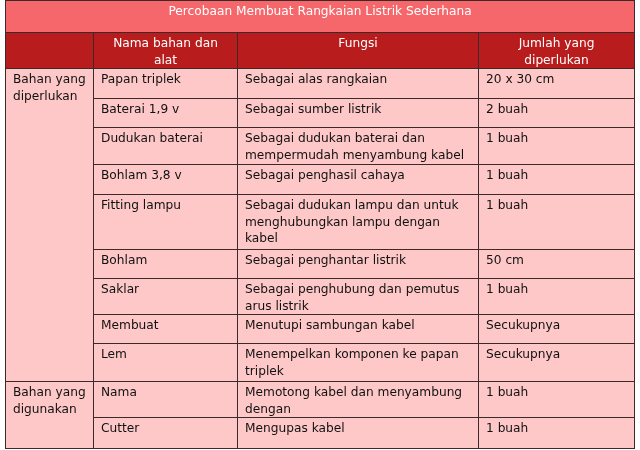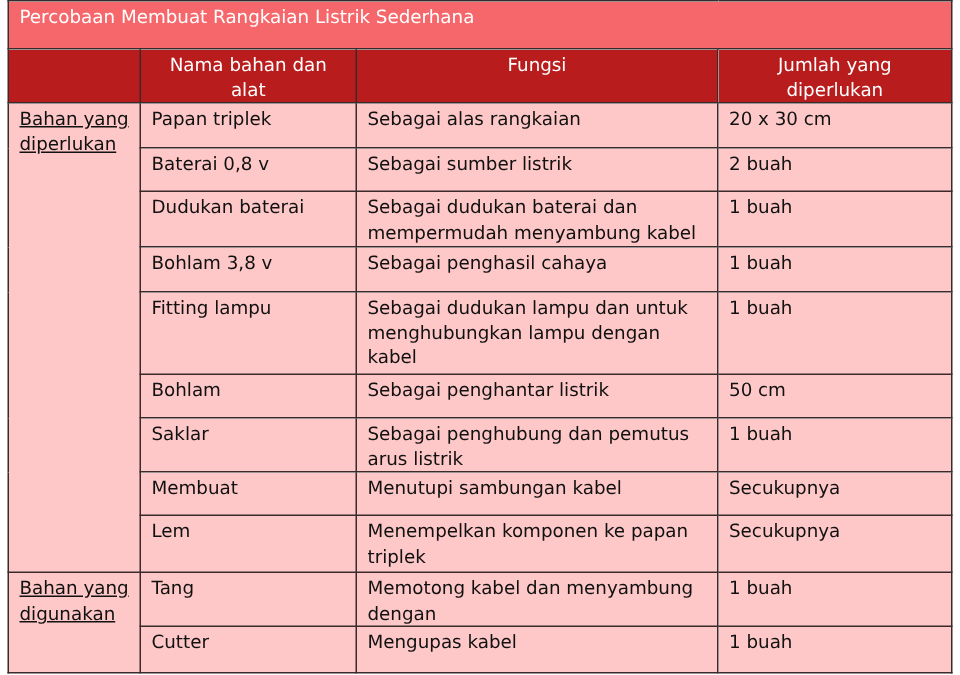--- a/index.html
+++ b/index.html
@@ -7,29 +7,29 @@
     table.doc {
       position: absolute; left: 5px; top: 0px;
       width: 629px; border-collapse: collapse; table-layout: fixed;
       font-size: 12.2px; color: #111;
     }
     table.doc td, table.doc th {
       border: 1px solid #3a2a2a; vertical-align: top; padding: 2px 7px 0 7px;
       line-height: 16.5px; font-weight: normal; overflow: hidden;
     }
     .title-row th {
-      background: #f5676a; color: #fff; text-align: left; height: 29px;
+      background: #f5676a; color: #fff; text-align: center; height: 29px;
       vertical-align: middle; padding-top: 0; border-bottom: 1px solid #8a2a2a;
     }
     .head-row th {
       background: #b91c1c; color: #fff; text-align: center; height: 32px;
       vertical-align: top; padding-top: 1px;
     }
     tbody td { background: #ffc8c8; }
-    td.group { font-weight: bold; padding-left: 8px; text-decoration: underline; }
+    td.group { font-weight: bold; padding-left: 8px; }
   </style>
 </head>
 <body>
 
 <table class="doc">
   <colgroup>
     <col style="width:88px">
     <col style="width:144px">
     <col style="width:241px">
     <col style="width:156px">
@@ -47,21 +47,21 @@
   </thead>
   <tbody>
 
     <tr style="height:30px">
       <td rowspan="9" class="group">Bahan yang diperlukan</td>
       <td>Papan triplek</td>
       <td>Sebagai alas rangkaian</td>
       <td>20 x 30 cm</td>
     </tr>
     <tr style="height:29px">
-      <td>Baterai 0,8 v</td>
+      <td>Baterai 1,9 v</td>
       <td>Sebagai sumber listrik</td>
       <td>2 buah</td>
     </tr>
     <tr style="height:37px">
       <td>Dudukan baterai</td>
       <td>Sebagai dudukan baterai dan mempermudah menyambung kabel</td>
       <td>1 buah</td>
     </tr>
     <tr style="height:30px">
       <td>Bohlam 3,8 v</td>
@@ -89,21 +89,21 @@
       <td>Secukupnya</td>
     </tr>
     <tr style="height:38px">
       <td>Lem</td>
       <td>Menempelkan komponen ke papan triplek</td>
       <td>Secukupnya</td>
     </tr>
 
     <tr style="height:36px">
       <td rowspan="2" class="group">Bahan yang digunakan</td>
-      <td>Tang</td>
+      <td>Nama</td>
       <td>Memotong kabel dan menyambung dengan</td>
       <td>1 buah</td>
     </tr>
     <tr style="height:31px">
       <td>Cutter</td>
       <td>Mengupas kabel</td>
       <td>1 buah</td>
     </tr>
   </tbody>
 </table>

